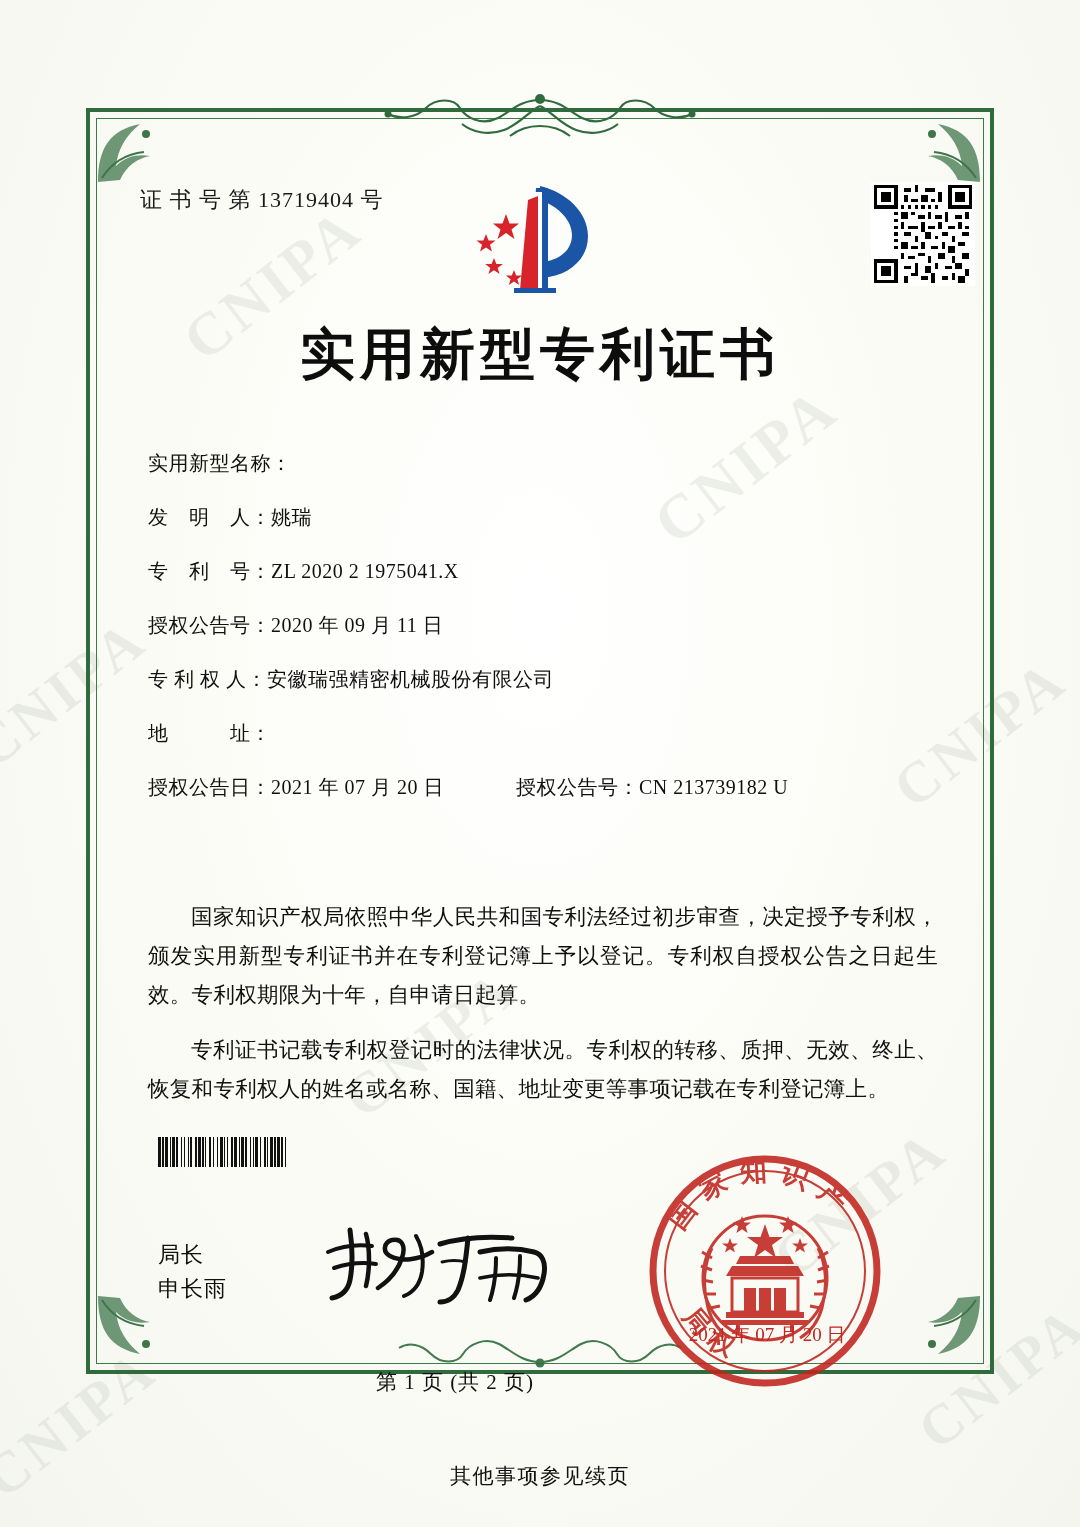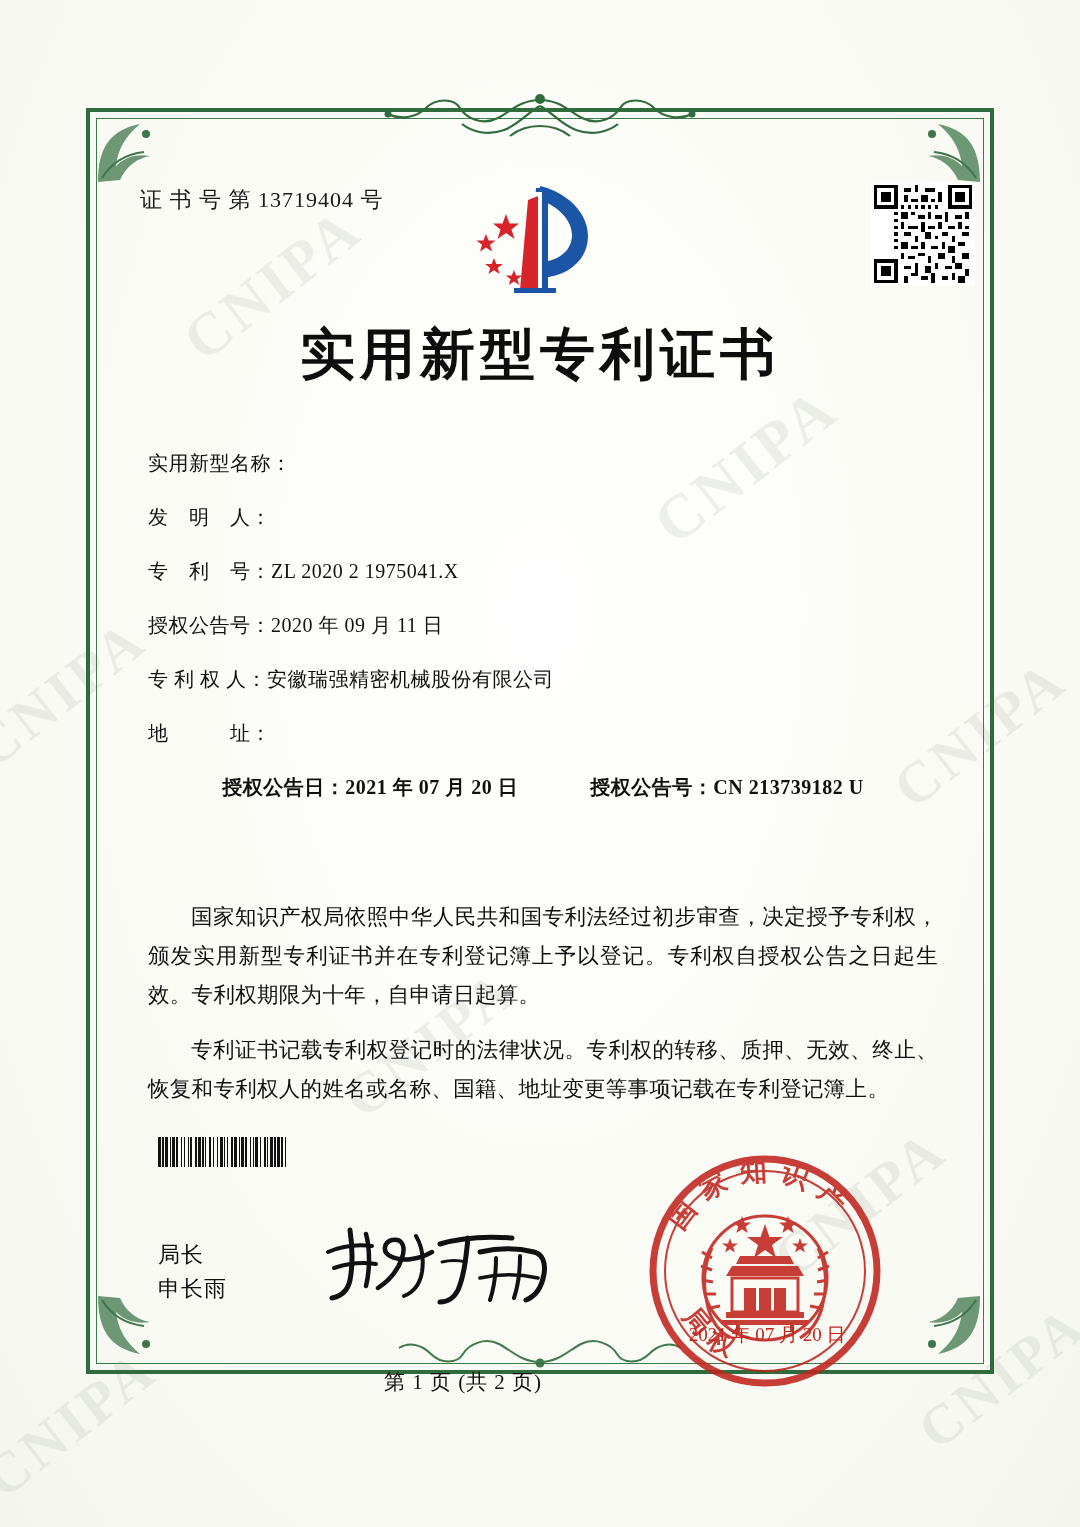--- a/index.html
+++ b/index.html
@@ -144,21 +144,21 @@
     letter-spacing: .5px;
   }
   .field-label {
     white-space: pre;
     flex: 0 0 auto;
   }
   .field-value {
     flex: 1 1 auto;
     white-space: pre;
   }
-  .field-row.dual { justify-content: center; font-weight: bold; }
+  .field-row.dual { justify-content: flex-start; }
   .dual-second {
     margin-left: 72px;
     white-space: pre;
   }
 
   
   .paras {
     position: absolute;
     left: 148px;
     top: 882px;
@@ -228,21 +228,21 @@
     text-align: center;
     font-size: 19px;
     color: #c0251e;
     letter-spacing: 0px;
     white-space: nowrap;
   }
 
   
   .page-no {
     position: absolute;
-    left: 8px; top: 1368px;
+    left: 0; top: 1368px;
     width: 910px;
     text-align: center;
     font-size: 21px;
     color: #101010;
     letter-spacing: 1px;
   }
   .outside-note {
     position: absolute;
     left: 0; top: 1462px;
     width: 1080px;
@@ -441,20 +441,21 @@
   </div>
 
   <div class="main-title">实用新型专利证书</div>
 
   <div class="fields">
     <div class="field-row">
       <span class="field-label">实用新型名称：</span>
     </div>
     <div class="field-row">
       <span class="field-label">发　明　人：</span>
+      <span class="field-value">姚瑞</span>
     </div>
     <div class="field-row">
       <span class="field-label">专　利　号：</span>
       <span class="field-value">ZL 2020 2 1975041.X</span>
     </div>
     <div class="field-row">
       <span class="field-label">授权公告号：</span>
       <span class="field-value">2020 年 09 月 11 日</span>
     </div>
     <div class="field-row">
@@ -616,14 +617,15 @@
         <polygon points="96,64 98.4,70.5 105,70.5 99.8,74.6 101.6,81 96,77.2 90.4,81 92.2,74.6 87,70.5 93.6,70.5"></polygon>
         <polygon points="142,64 144.4,70.5 151,70.5 145.8,74.6 147.6,81 142,77.2 136.4,81 138.2,74.6 133,70.5 139.6,70.5"></polygon>
         <polygon points="84,86 86,91.5 92,91.5 87.2,95 89,100.5 84,97.2 79,100.5 80.8,95 76,91.5 82,91.5"></polygon>
         <polygon points="154,86 156,91.5 162,91.5 157.2,95 159,100.5 154,97.2 149,100.5 150.8,95 146,91.5 152,91.5"></polygon>
       </g>
     </svg>
   </div>
   <div class="seal-date">2021 年 07 月 20 日</div>
 
   <div class="page-no">第 1 页 (共 2 页)</div>
+  <div class="outside-note">其他事项参见续页</div>
 
 </div>
 
 </body></html>

